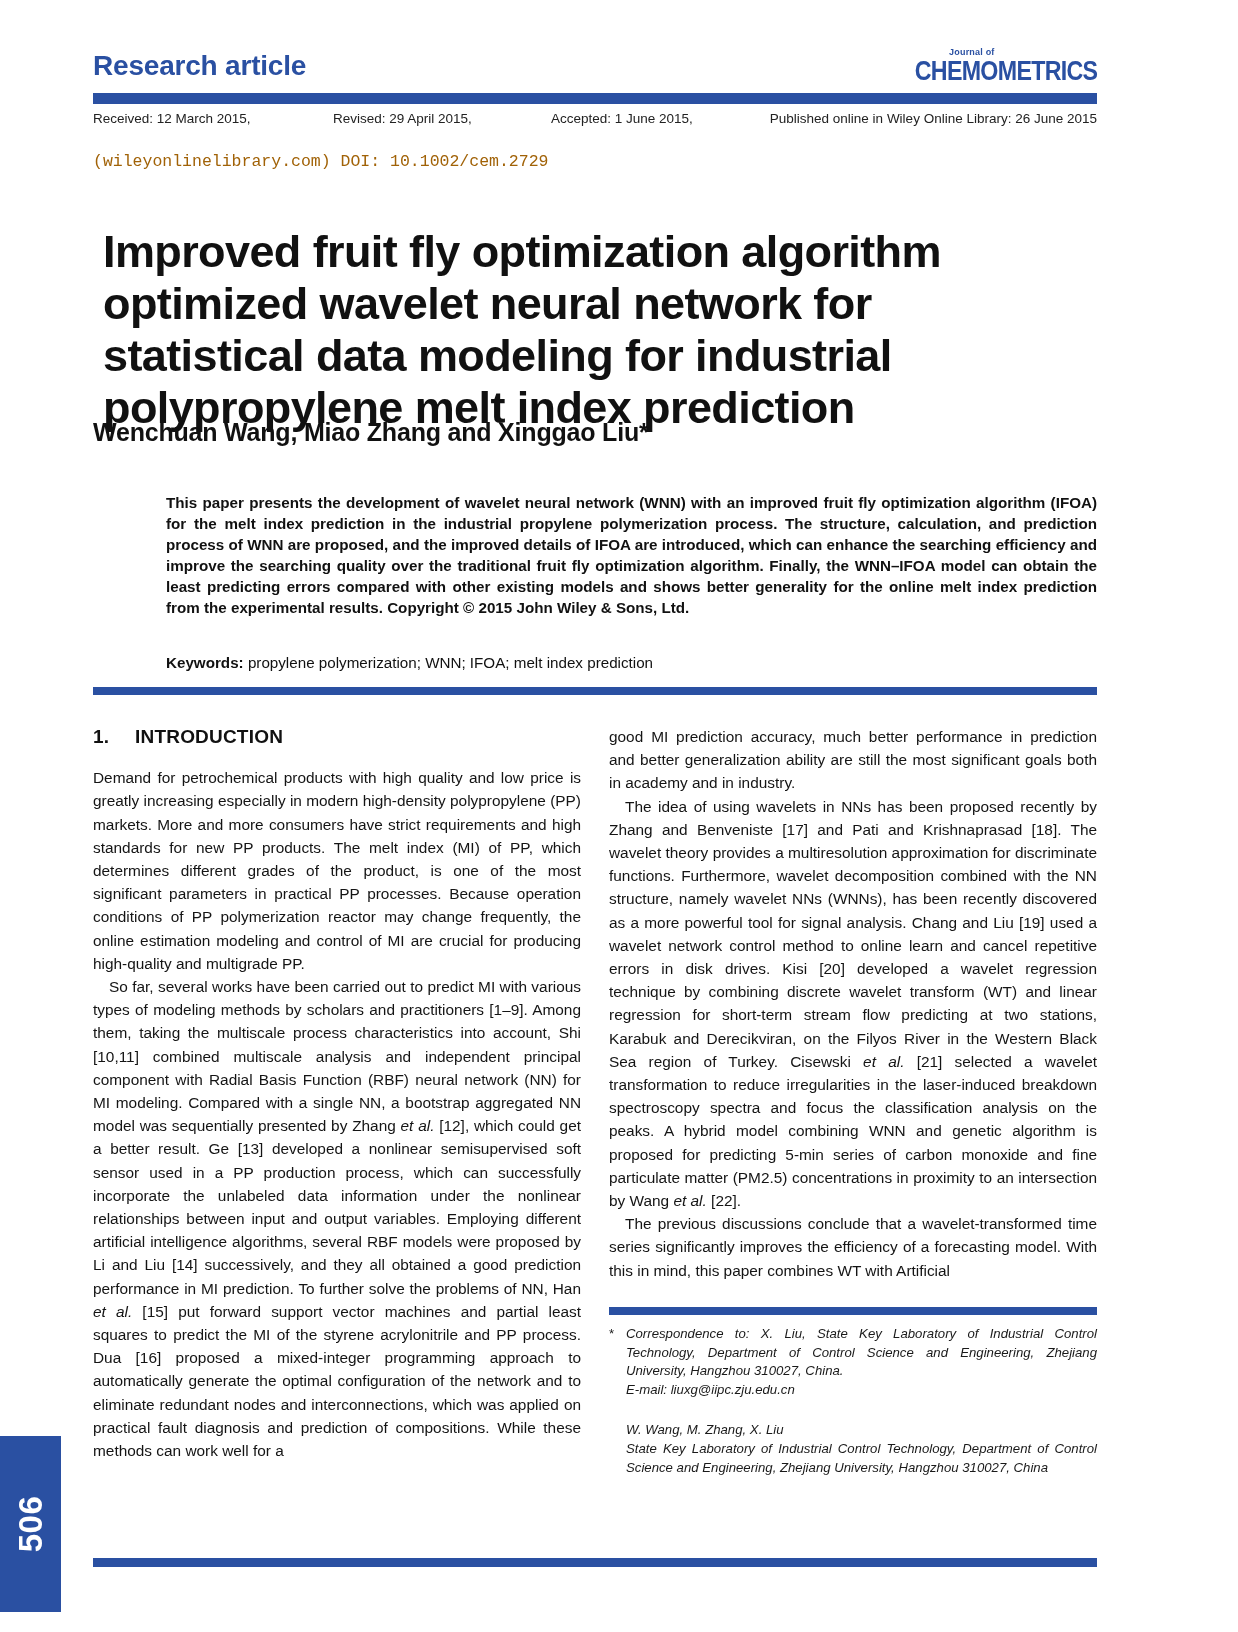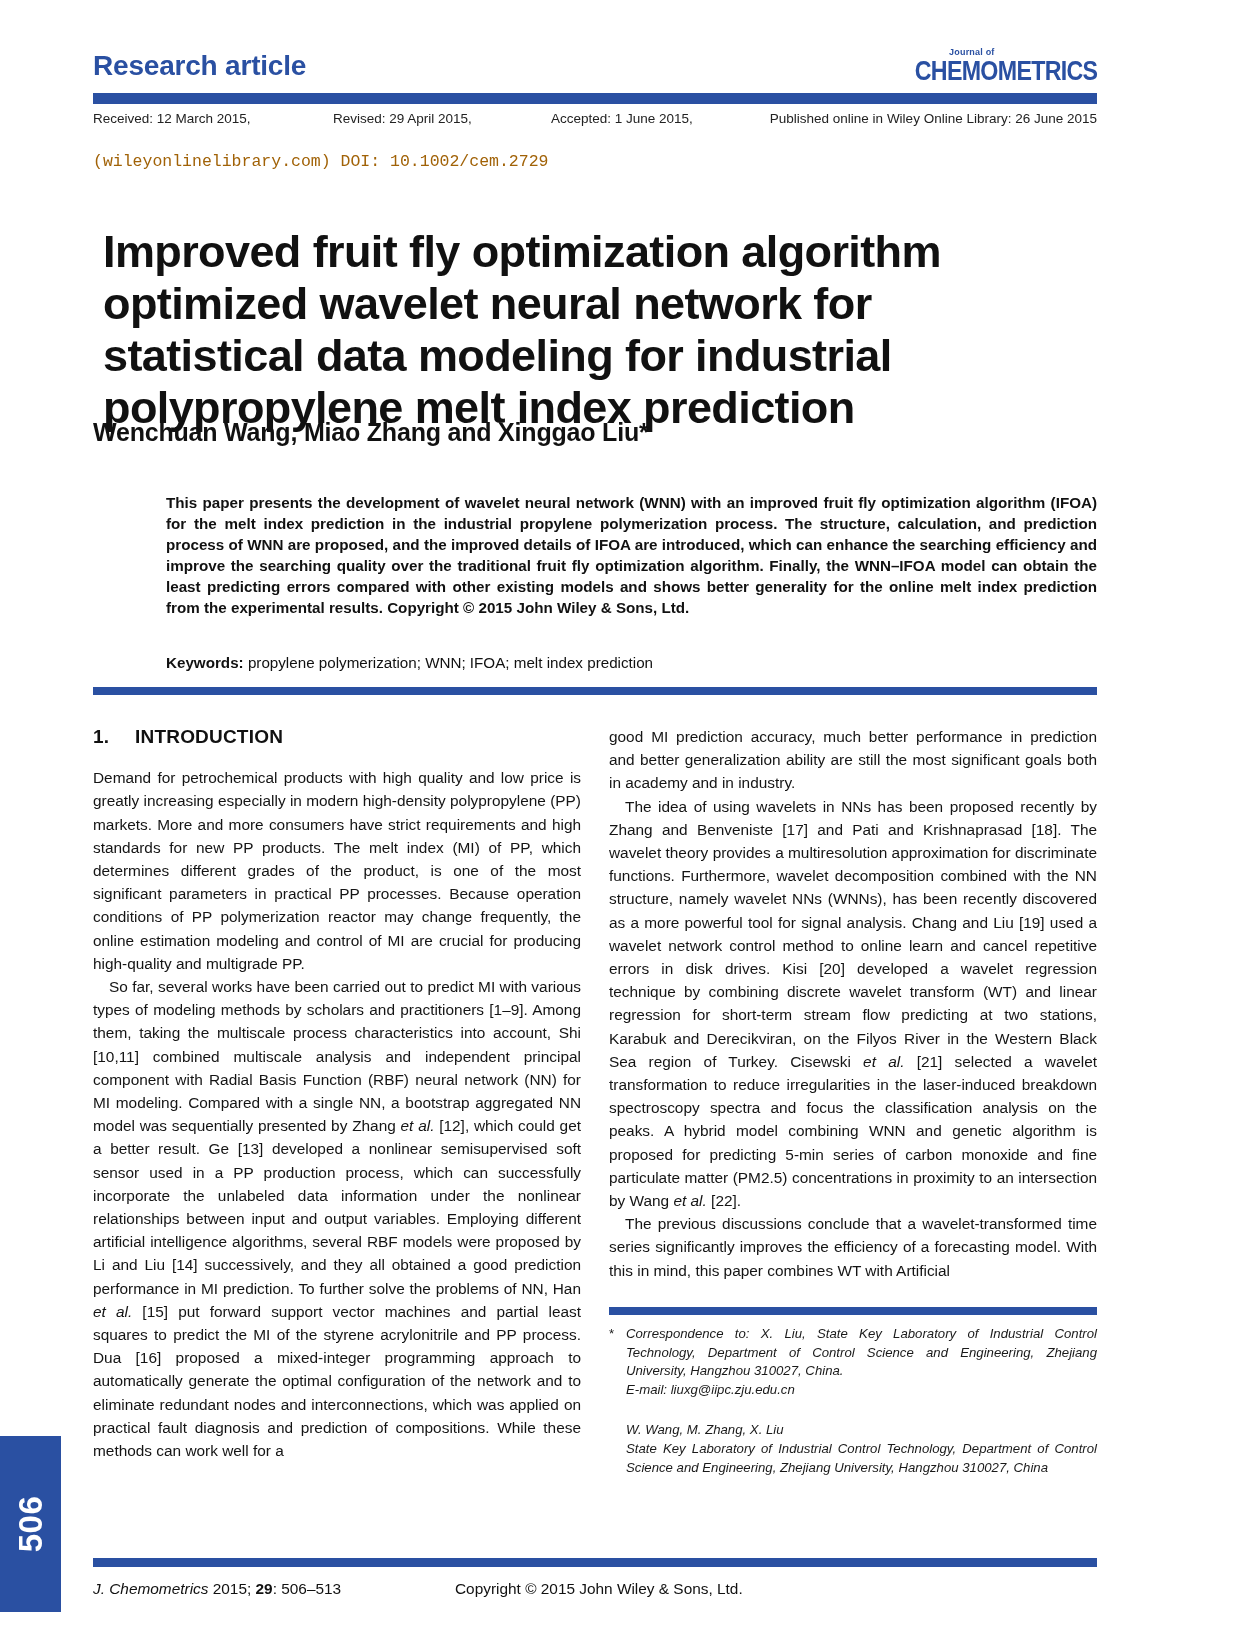--- a/index.html
+++ b/index.html
@@ -323,18 +323,14 @@
     <span class="star">*</span>
     <span class="corr"><span>Correspondence to: X. Liu, State Key Laboratory of Industrial Control Technology, Department of Control Science and Engineering, Zhejiang University, Hangzhou 310027, China.</span><br><span>E-mail: liuxg@iipc.zju.edu.cn</span></span>
     <span class="affil"><span>W. Wang, M. Zhang, X. Liu</span><br><span>State Key Laboratory of Industrial Control Technology, Department of Control Science and Engineering, Zhejiang University, Hangzhou 310027, China</span></span>
   </div>
 
   <div class="page-tab">
     <span>506</span>
   </div>
 
   <div class="rule-thick-bottom"></div>
-  <div class="footer">
-    <span class="f-left"><span>J. Chemometrics</span><span class="nonital"> 2015; </span><b>29</b><span class="nonital">: 506–513</span></span>
-    <span class="f-center">Copyright © 2015 John Wiley &amp; Sons, Ltd.</span>
-  </div>
 
 </div>
 
 </body></html>

